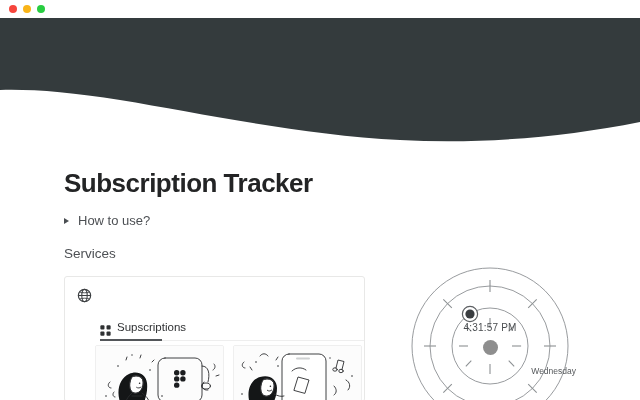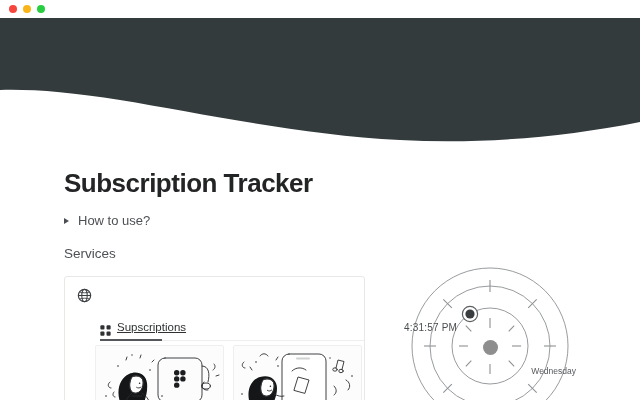--- a/index.html
+++ b/index.html
@@ -154,21 +154,20 @@
   .tab-grid {
     width: 11px;
     height: 11px;
     display: block;
     flex: none;
   }
   .tab-label {
     font-size: 11.5px;
     color: #2f3133;
     white-space: nowrap;
-    text-decoration: underline;
   }
   .tab-underline {
     position: absolute;
     left: 35px;
     top: 18px;
     width: 62px;
     height: 2px;
     background: #53565a;
   }
   .tab-divider {
@@ -209,21 +208,21 @@
     height: 134px;
     z-index: 25;
   }
   .clock-widget svg { display: block; overflow: visible; }
 
   .clock-time {
     position: absolute;
     left: 0;
     top: 56px;
     width: 172px;
-    text-align: left;
+    text-align: center;
     font-size: 10px;
     color: #4a4d50;
     letter-spacing: 0.2px;
   }
   .clock-day {
     position: absolute;
     left: 0;
     top: 100px;
     width: 172px;
     text-align: right;

